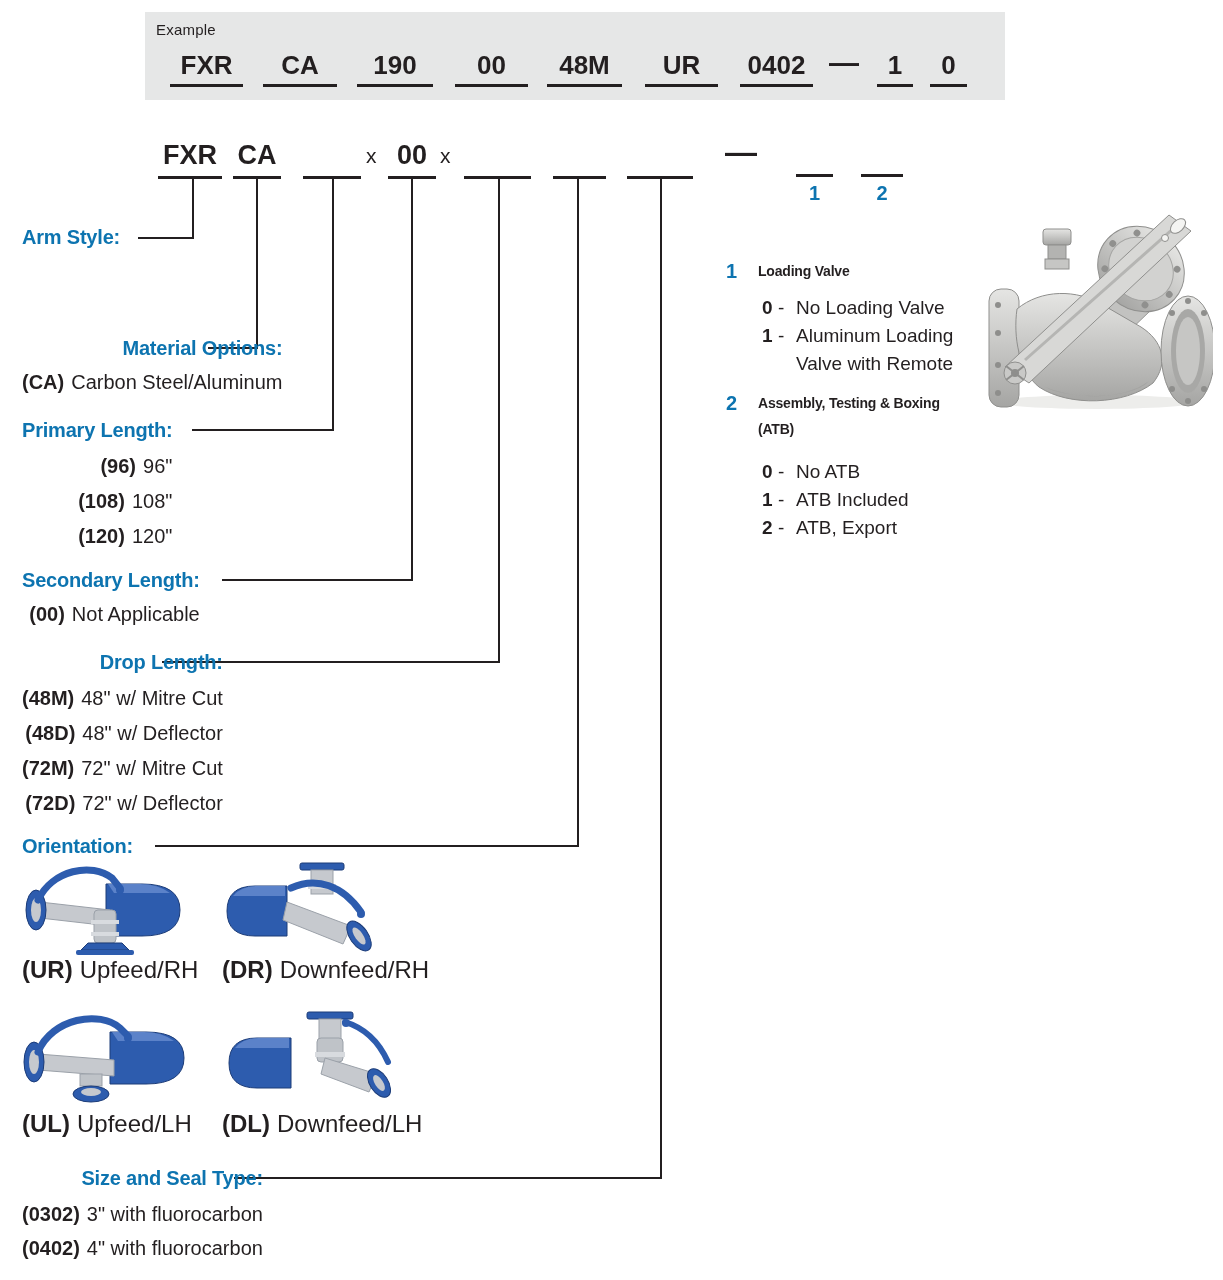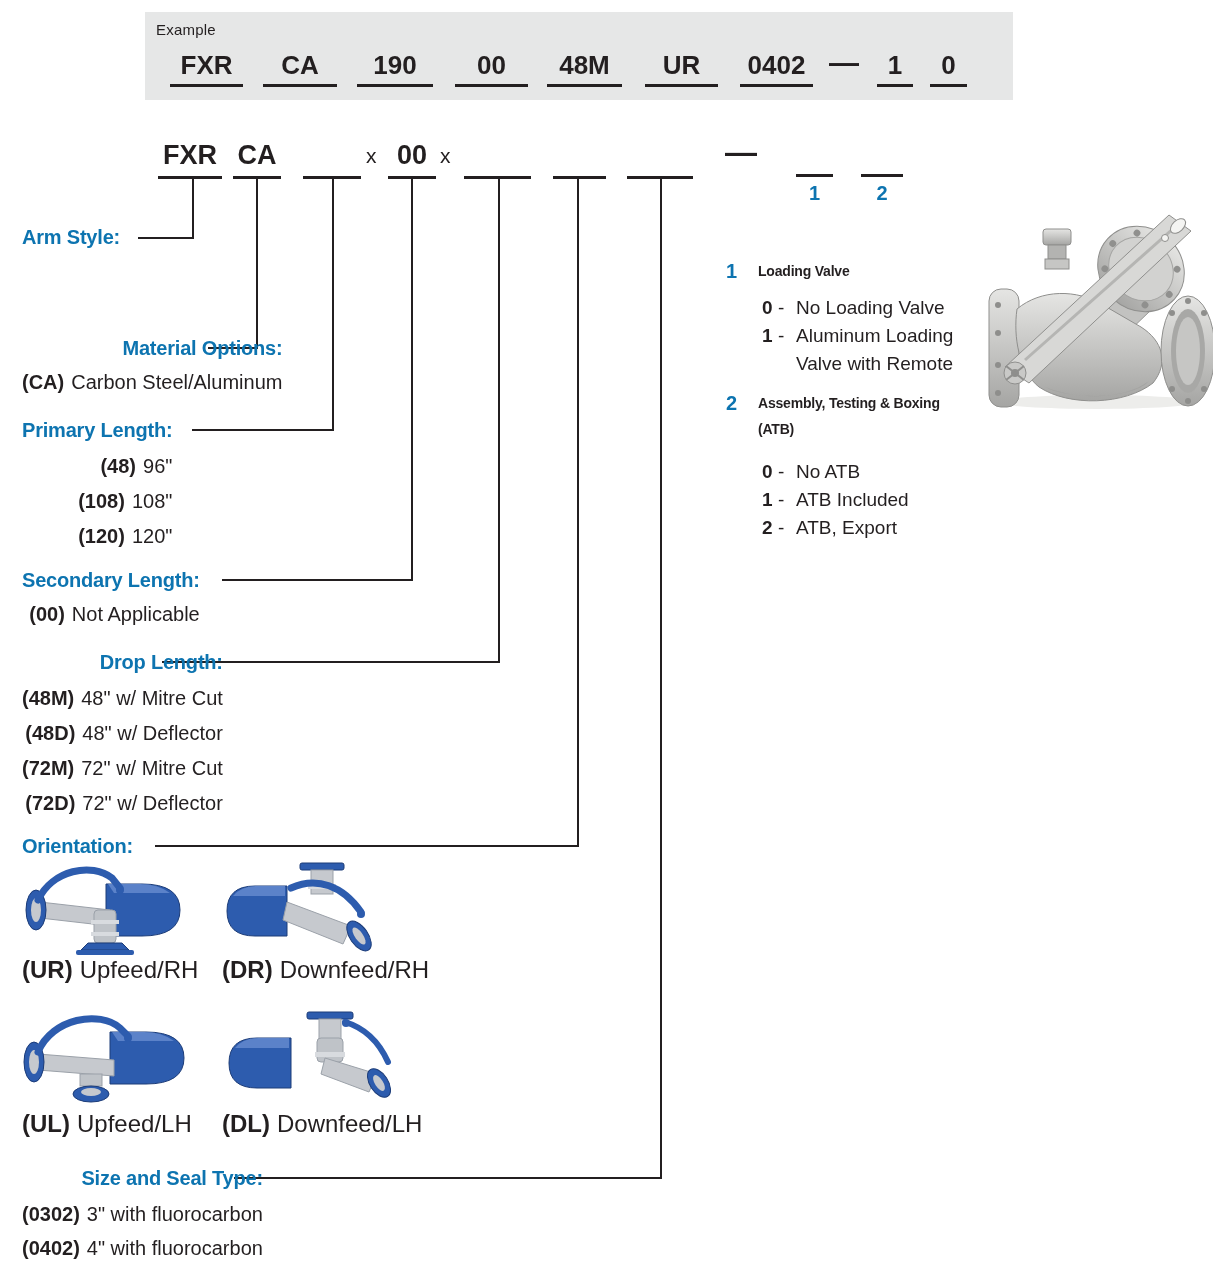--- a/index.html
+++ b/index.html
@@ -2,21 +2,21 @@
 <html><head>
 <meta charset="utf-8">
 <style>
   html,body{margin:0;padding:0;}
   body{
     width:1223px;height:1280px;position:relative;background:#ffffff;
     font-family:"Liberation Sans",sans-serif;color:#231f20;overflow:hidden;
   }
   .abs{position:absolute;}
   
-  .ex-box{left:145px;top:12px;width:860px;height:88px;background:#e6e7e7;padding-left:8px;}
+  .ex-box{left:145px;top:12px;width:860px;height:88px;background:#e6e7e7;}
   .ex-title{position:absolute;left:11px;top:9px;font-size:15px;letter-spacing:.2px;}
   .ex-item{position:absolute;top:36px;height:36px;border-bottom:3px solid #231f20;
            font-weight:bold;font-size:26px;line-height:34px;text-align:center;}
   .ex-dash{position:absolute;top:36px;height:36px;font-weight:bold;font-size:30px;
            line-height:30px;text-align:center;}
   
   .t-item{position:absolute;top:138px;height:38px;border-bottom:3px solid #231f20;
           font-weight:bold;font-size:27px;line-height:34px;text-align:center;}
   .t-x{position:absolute;top:144px;font-size:21px;}
   .t-dash{position:absolute;top:132px;font-size:32px;font-weight:bold;line-height:40px;}
@@ -101,21 +101,21 @@
 <div class="sec" style="top:336px">
   <div class="sec-head">Material Options:</div>
   <div class="sec-lines lh30">
     <div class="line"><span class="code">(CA)</span><span>Carbon Steel/Aluminum</span></div>
   </div>
 </div>
 
 <div class="sec" style="top:418px">
   <div class="sec-head">Primary Length:</div>
   <div class="sec-lines lh35">
-    <div class="line"><span class="code">(48)</span><span>96"</span></div>
+    <div class="line"><span class="code">(96)</span><span>96"</span></div>
     <div class="line"><span class="code">(108)</span><span>108"</span></div>
     <div class="line"><span class="code">(120)</span><span>120"</span></div>
   </div>
 </div>
 
 <div class="sec" style="top:568px">
   <div class="sec-head">Secondary Length:</div>
   <div class="sec-lines lh30">
     <div class="line"><span class="code">(00)</span><span>Not Applicable</span></div>
   </div>

